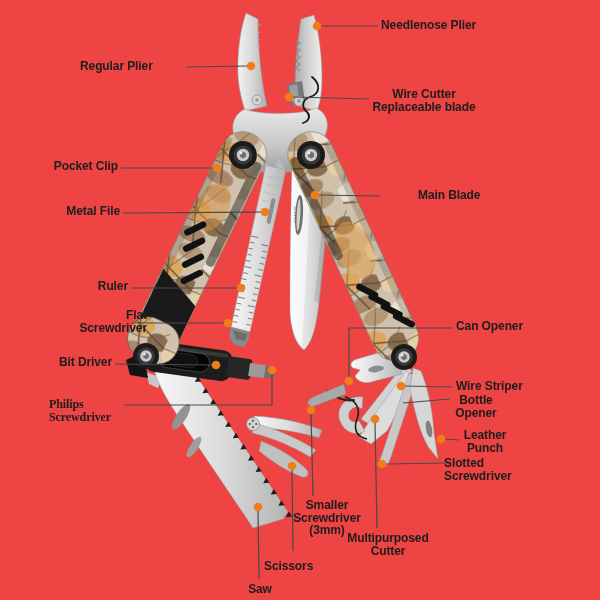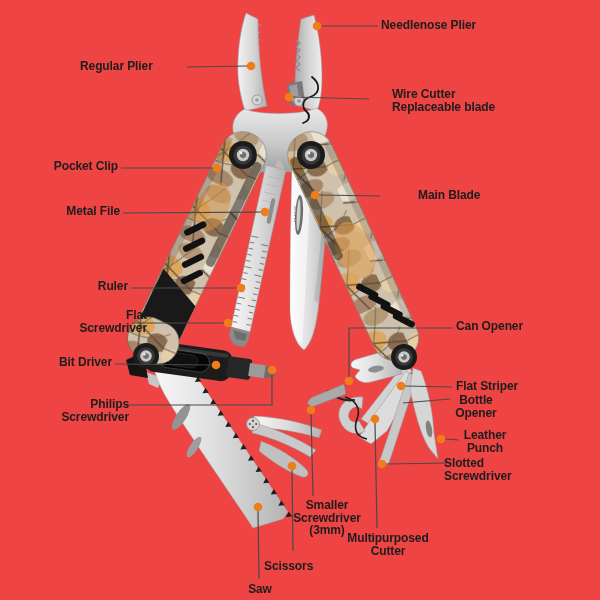--- a/index.html
+++ b/index.html
@@ -270,39 +270,39 @@
       <circle cx="441" cy="439" r="4.3" fill="#ef7d1a"></circle>
       <polyline points="449,463 386,464" fill="none" stroke="#4a4a4a" stroke-width="1.2"></polyline>
       <circle cx="382" cy="464" r="4.3" fill="#ef7d1a"></circle>
       <polyline points="380,196 319,195" fill="none" stroke="#4a4a4a" stroke-width="1.2"></polyline>
       <circle cx="315" cy="195" r="4.3" fill="#ef7d1a"></circle>
     </svg>
 
   <div id="labels">
       <div class="lbl" style="left: 381px; top: 19px; width: 120px; text-align: left; color: rgb(29, 29, 29);">Needlenose Plier</div>
       <div class="lbl" style="left: 80px; top: 60px; width: 104px; text-align: left; color: rgb(29, 29, 29);">Regular Plier</div>
-      <div class="lbl" style="left: 372px; top: 88px; width: 104px; color: rgb(29, 29, 29); margin-left: 20px;">Wire Cutter
+      <div class="lbl" style="left: 372px; top: 88px; width: 104px; text-align: center; color: rgb(29, 29, 29);">Wire Cutter
 Replaceable blade</div>
       <div class="lbl" style="left: 40px; top: 160px; width: 78px; text-align: right; color: rgb(29, 29, 29);">Pocket Clip</div>
       <div class="lbl" style="left: 48px; top: 205px; width: 72px; text-align: right; color: rgb(29, 29, 29);">Metal File</div>
       <div class="lbl" style="left: 78px; top: 280px; width: 50px; text-align: right; color: rgb(29, 29, 29);">Ruler</div>
       <div class="lbl" style="left: 67px; top: 309px; width: 80px; text-align: right; color: rgb(29, 29, 29);">Flat
 Screwdriver</div>
       <div class="lbl" style="left: 44px; top: 356px; width: 68px; text-align: right; color: rgb(29, 29, 29);">Bit Driver</div>
-      <div class="lbl" style="left: 49px; top: 398px; width: 80px; text-align: right; color: rgb(29, 29, 29);">Philips
+      <div class="lbl" style="left: 49px; top: 398px; width: 80px; text-align: left; color: rgb(29, 29, 29); font-family: Liberation Serif, serif;">Philips
 Screwdriver</div>
       <div class="lbl" style="left: 235px; top: 583px; width: 50px; text-align: center; color: rgb(29, 29, 29);">Saw</div>
       <div class="lbl" style="left: 264px; top: 560px; width: 60px; text-align: left; color: rgb(29, 29, 29);">Scissors</div>
       <div class="lbl" style="left: 287px; top: 499px; width: 80px; text-align: center; color: rgb(29, 29, 29);">Smaller
 Screwdriver
 (3mm)</div>
       <div class="lbl" style="left: 343px; top: 532px; width: 90px; text-align: center; color: rgb(29, 29, 29);">Multipurposed
 Cutter</div>
       <div class="lbl" style="left: 456px; top: 320px; width: 90px; text-align: left; color: rgb(29, 29, 29);">Can Opener</div>
-      <div class="lbl" style="left: 456px; top: 380px; width: 90px; text-align: left; color: rgb(29, 29, 29);">Flat Striper</div>
+      <div class="lbl" style="left: 456px; top: 380px; width: 90px; text-align: left; color: rgb(29, 29, 29);">Wire Striper</div>
       <div class="lbl" style="left: 441px; top: 394px; width: 70px; text-align: center; color: rgb(29, 29, 29);">Bottle
 Opener</div>
       <div class="lbl" style="left: 450px; top: 429px; width: 70px; text-align: center; color: rgb(29, 29, 29);">Leather
 Punch</div>
       <div class="lbl" style="left: 444px; top: 457px; width: 80px; text-align: left; color: rgb(29, 29, 29);">Slotted
 Screwdriver</div>
       <div class="lbl" style="left: 383px; top: 189px; width: 90px; text-align: left; color: rgb(29, 29, 29); padding-left: 35px;">Main Blade</div>
     </div>
 </div>
 

